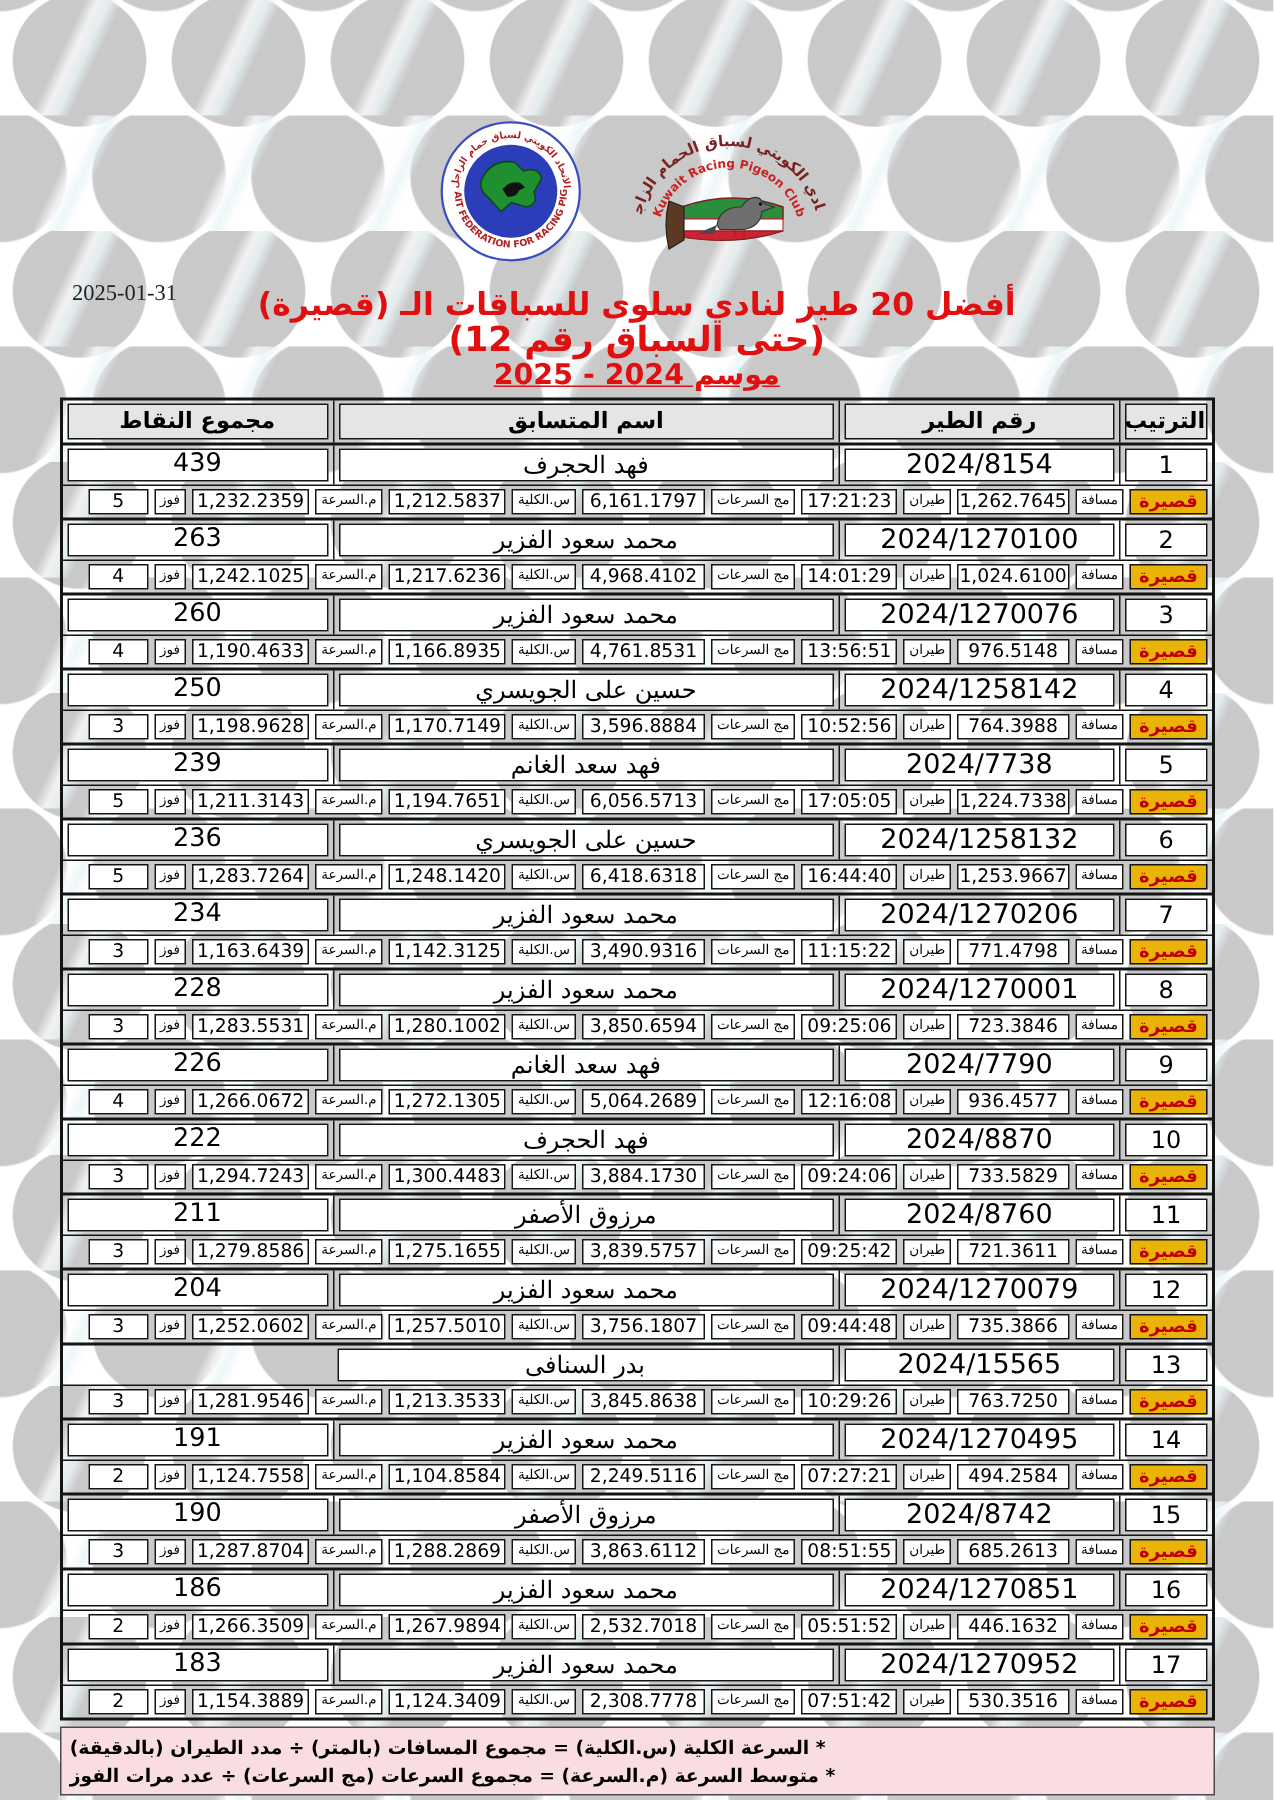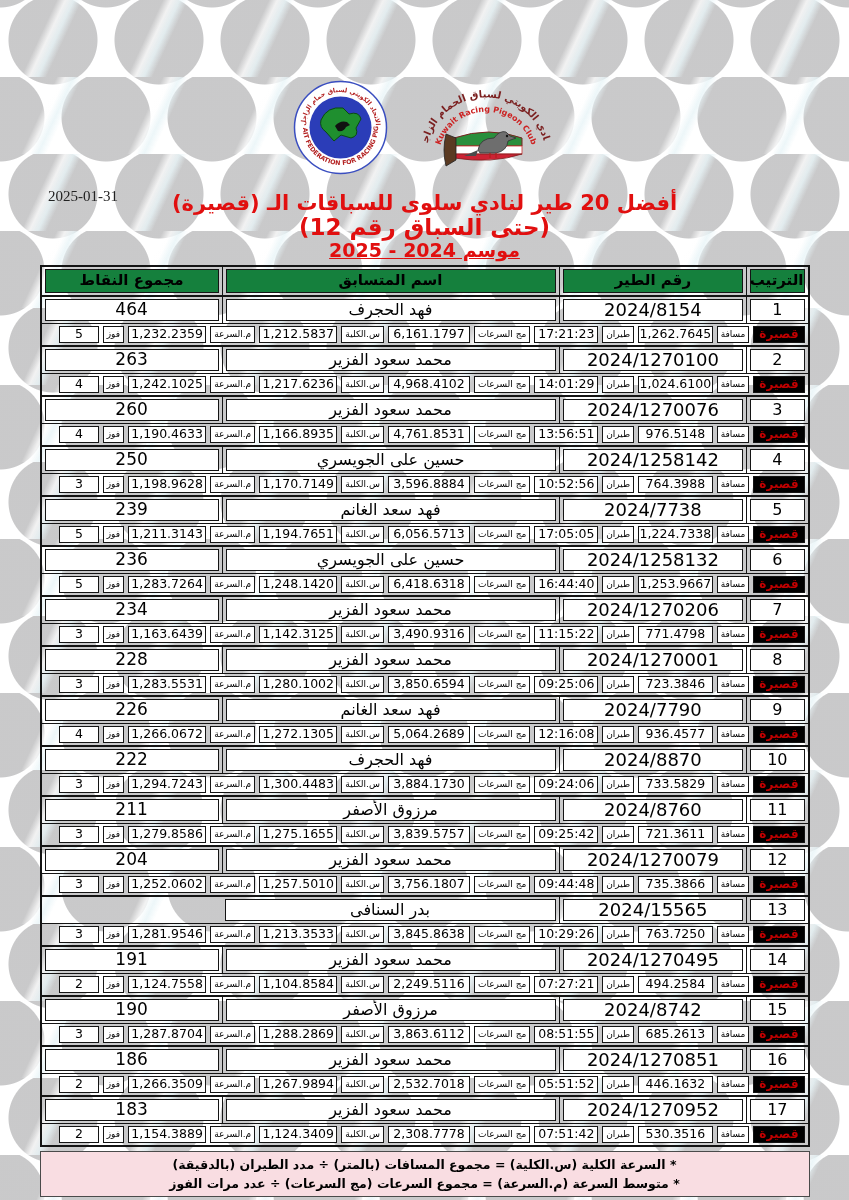--- a/index.html
+++ b/index.html
@@ -40,21 +40,21 @@
   .hrow, .mrow { display: flex; }
   .hcol, .mcol { padding: 0; }
   .hcol:not(:last-child), .mcol:not(:last-child) { border-inline-end: 1.6px solid #141414; }
   .col-rank   { width: 8%; }
   .col-bird   { width: 24.5%; }
   .col-name   { width: 44%; }
   .col-points { width: 23.5%; }
 
   .hrow { border-bottom: 2px solid #141414; }
   .hbox {
-    margin: 2px 3px; border: 1.3px solid #141414; background: #15803d;
+    margin: 2px 3px; border: 1.3px solid #141414; background: #e5e5e5;
     text-align: center; font-weight: bold; font-size: 15px; line-height: 21px; height: 24px;
   }
   .mbox {
     margin: 2px 3px; border: 1.2px solid #141414; background: #ffffff;
     text-align: center; height: 22px; overflow: hidden; white-space: nowrap;
   }
   .rank   { font-size: 16px; line-height: 19px; }
   .bird   { font-size: 18px; line-height: 19px; }
   .name   { font-size: 16px; line-height: 20px; }
   .points { font-size: 17px; line-height: 19px; }
@@ -65,32 +65,32 @@
   .entry .mrow { border-bottom: 1.6px solid #141414; }
   .entry:not(:last-of-type) { border-bottom: 2.5px solid #141414; }
 
   .drow { display: flex; align-items: center; padding: 2px 3px; gap: 4px; height: 21px; }
   .dbox {
     border: 1.1px solid #141414; background: #ffffff; text-align: center;
     height: 17px; overflow: hidden; white-space: nowrap;
   }
   .dlabel { font-size: 9px; line-height: 15px; padding: 0 3px; flex: 0 0 auto; }
   .dval   { font-size: 12.5px; line-height: 14px; }
-  .cat    { color: #c00000; background: #000000; font-weight: bold; font-size: 12px; line-height: 15px; padding: 0 5px; flex: 0 0 auto; }
+  .cat    { color: #c00000; background: #eab308; font-weight: bold; font-size: 12px; line-height: 15px; padding: 0 5px; flex: 0 0 auto; }
   .w-dist { flex: 0 0 9.8%; }
   .w-time { flex: 0 0 8.4%; }
   .w-sum  { flex: 0 0 10.8%; }
   .w-tot  { flex: 0 0 10.3%; }
   .w-avg  { flex: 0 0 10.3%; }
   .w-win  { flex: 0 0 5.2%; }
 
   
   .notes {
     width: 770px; margin: 4px auto 0; border: 1.6px solid #4a4a4a;
-    background: #f9dde2; text-align: center; font-weight: bold; font-size: 12.5px;
+    background: #f9dde2; text-align: left; font-weight: bold; font-size: 12.5px;
     line-height: 19px; padding: 3px 6px;
   }
   .page-num { text-align: center; margin-top: 14px; font-size: 13px; }
   .page-num .num { direction: ltr; unicode-bidi: embed; }
 
   
   .llo-ar  { fill: #7b2020; font-size: 10px; font-weight: bold; }
   .llo-en  { fill: #cc2222; font-size: 8px; font-weight: bold; }
   .rlo-txt { fill: #b32020; font-size: 6.3px; font-weight: bold; }
 </style>
@@ -169,21 +169,21 @@
           <div class="mcol col-rank">
             <div class="mbox rank">1</div>
           </div>
           <div class="mcol col-bird">
             <div class="mbox bird num">2024/8154</div>
           </div>
           <div class="mcol col-name">
             <div class="mbox name">فهد الحجرف</div>
           </div>
           <div class="mcol col-points">
-            <div class="mbox points num">464</div>
+            <div class="mbox points num">439</div>
           </div>
         </div>
         <div class="drow">
           <div class="dbox cat">قصيرة</div>
           <div class="dbox dlabel">مسافة</div>
           <div class="dbox dval num w-dist">1,262.7645</div>
           <div class="dbox dlabel">طيران</div>
           <div class="dbox dval num w-time">17:21:23</div>
           <div class="dbox dlabel">مج السرعات</div>
           <div class="dbox dval num w-sum">6,161.1797</div>

